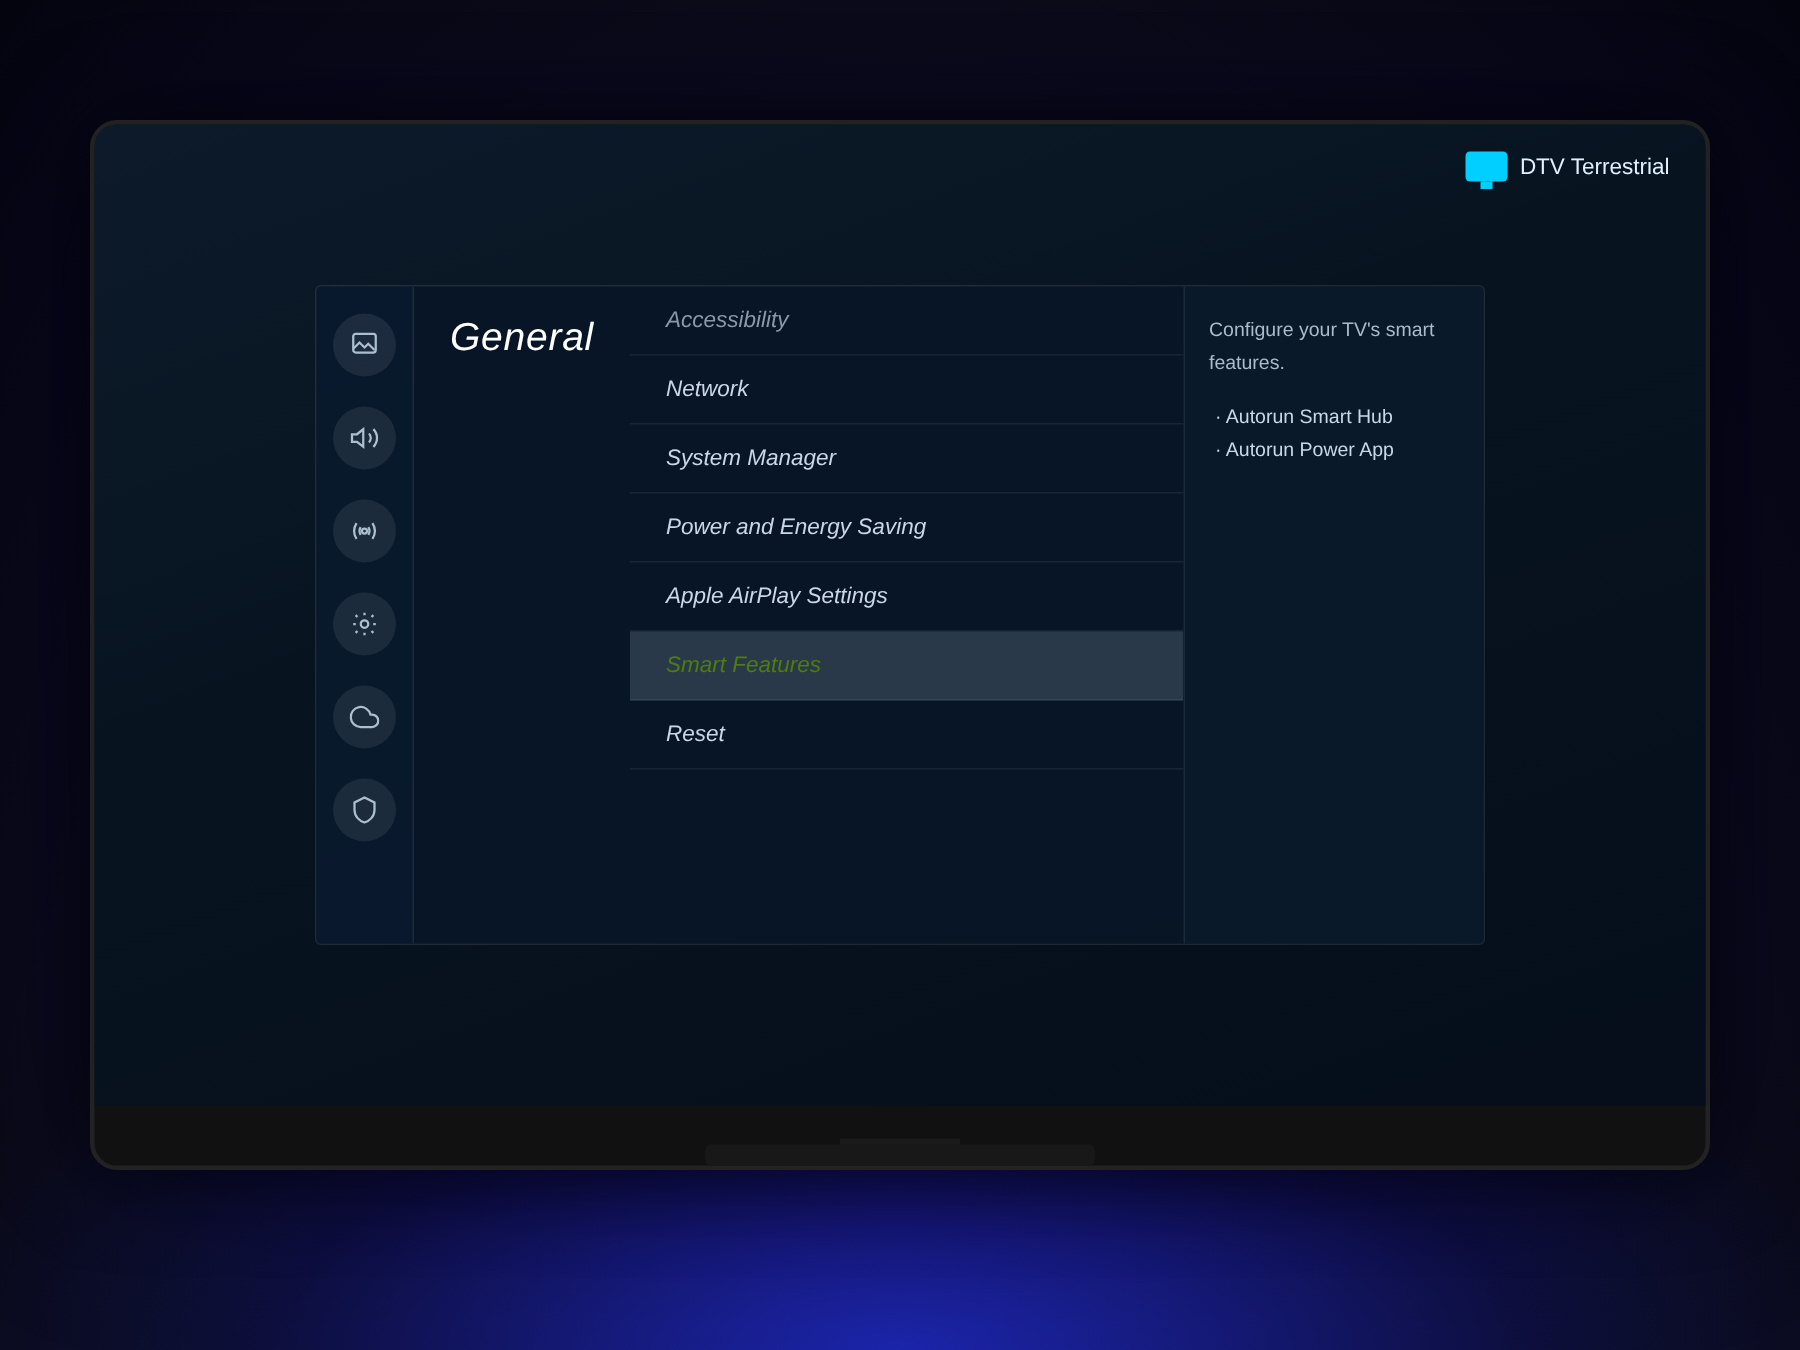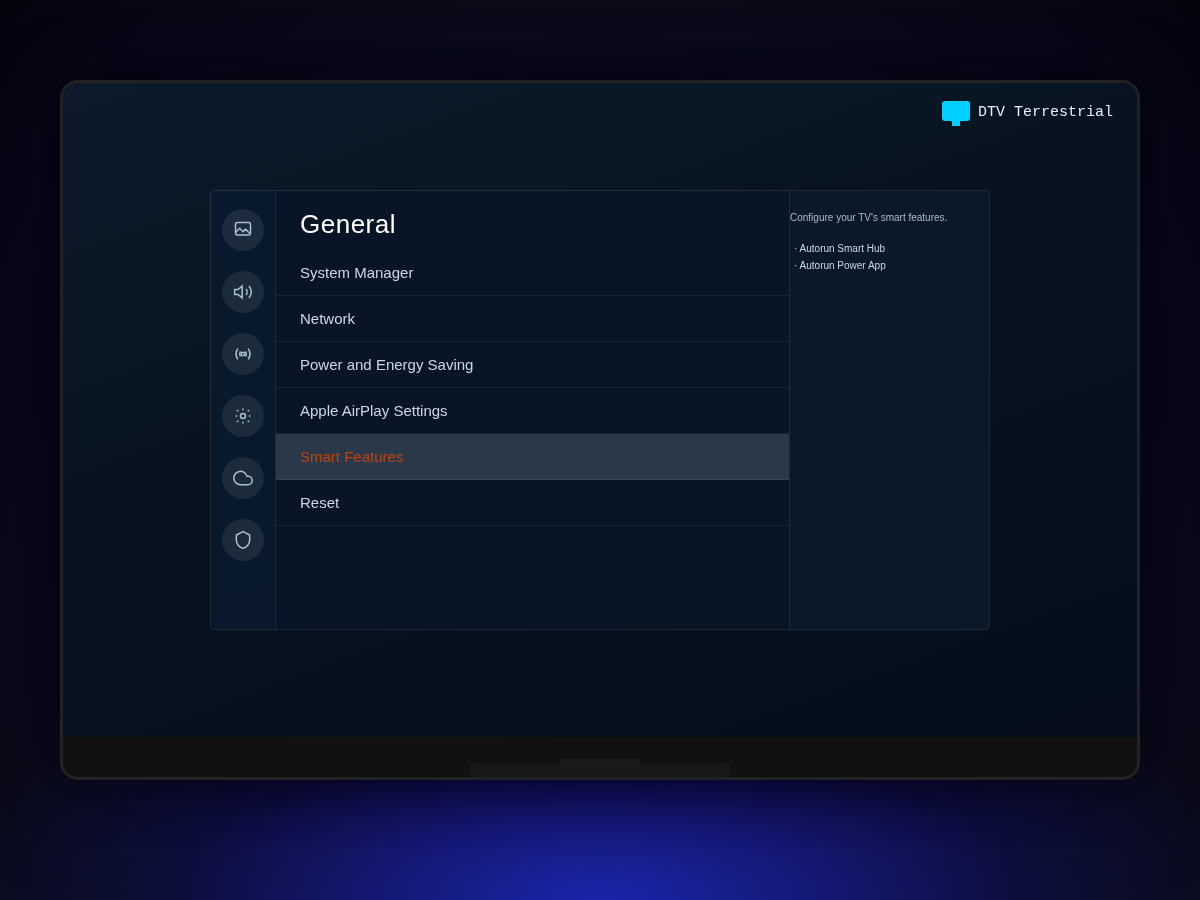--- a/index.html
+++ b/index.html
@@ -54,25 +54,24 @@
       border-radius: 14px 14px 0 0;
       position: relative;
       overflow: hidden;
     }
 
     .dtv-badge {
       position: absolute;
       top: 18px;
       right: 24px;
       display: flex;
-      align-items: flex-end;
+      align-items: center;
       gap: 8px;
       color: #e0f0ff;
       font-size: 15px;
-      font-family: Liberation Mono, monospace;
     }
 
     .dtv-icon {
       width: 28px;
       height: 20px;
       background: #00cfff;
       border-radius: 3px;
       position: relative;
     }
 
@@ -121,21 +120,22 @@
       justify-content: center;
       cursor: pointer;
       color: #aac0d0;
       font-size: 16px;
     }
 
     .main-content {
       flex: 1;
       background: rgba(8, 22, 38, 0.97);
       display: flex;
-      flex-direction: column;
+      flex-direction: row;
+      font-style: italic;
     }
 
     .section-header {
       padding: 18px 24px 10px 24px;
       color: #ffffff;
       font-size: 26px;
       font-weight: 300;
       letter-spacing: 0.5px;
     }
 
@@ -150,33 +150,33 @@
       padding: 14px 24px;
       color: #c8d8e8;
       font-size: 15px;
       cursor: pointer;
       border-bottom: 1px solid rgba(255,255,255,0.07);
       transition: background 0.15s;
     }
 
     .menu-item.active {
       background: rgba(200, 220, 240, 0.18);
-      color: #c2410c;
+      color: #4d7c0f;
     }
 
     .menu-item.dimmed {
       color: #8899aa;
     }
 
     .side-info {
       width: 200px;
       background: rgba(10, 25, 42, 0.98);
-      padding: 18px 0;
+      padding: 18px 16px;
       color: #c8d8e8;
-      font-size: 10px;
+      font-size: 13px;
       line-height: 1.7;
       border-left: 1px solid rgba(255,255,255,0.08);
     }
 
     .side-info .description {
       margin-bottom: 14px;
       color: #aabbcc;
     }
 
     .side-info .bullet {
@@ -264,25 +264,28 @@
         <div class="sidebar-icon">
           <svg width="20" height="20" viewBox="0 0 24 24" fill="none" stroke="currentColor" stroke-width="1.8">
             <path d="M12 2l8 4v6c0 5-4 9-8 10C8 21 4 17 4 12V6l8-4z"></path>
           </svg>
         </div>
       </div>
 
       <div class="main-content">
         <div class="section-header">General</div>
         <div class="menu-list">
+          <div class="menu-item dimmed">
+            <span>Accessibility</span>
+          </div>
+          <div class="menu-item">
+            <span>Network</span>
+          </div>
           <div class="menu-item">
             <span>System Manager</span>
-          </div>
-          <div class="menu-item">
-            <span>Network</span>
           </div>
           <div class="menu-item">
             <span>Power and Energy Saving</span>
           </div>
           <div class="menu-item">
             <span>Apple AirPlay Settings</span>
           </div>
           <div class="menu-item active">
             <span>Smart Features</span>
           </div>

